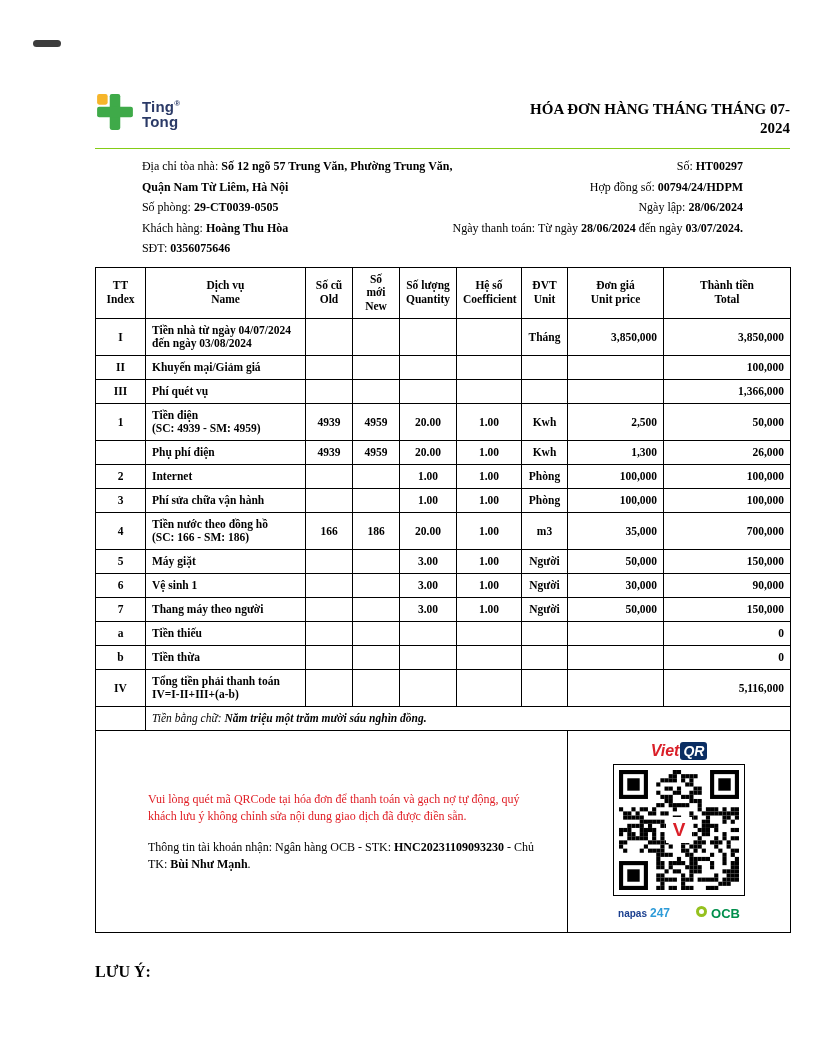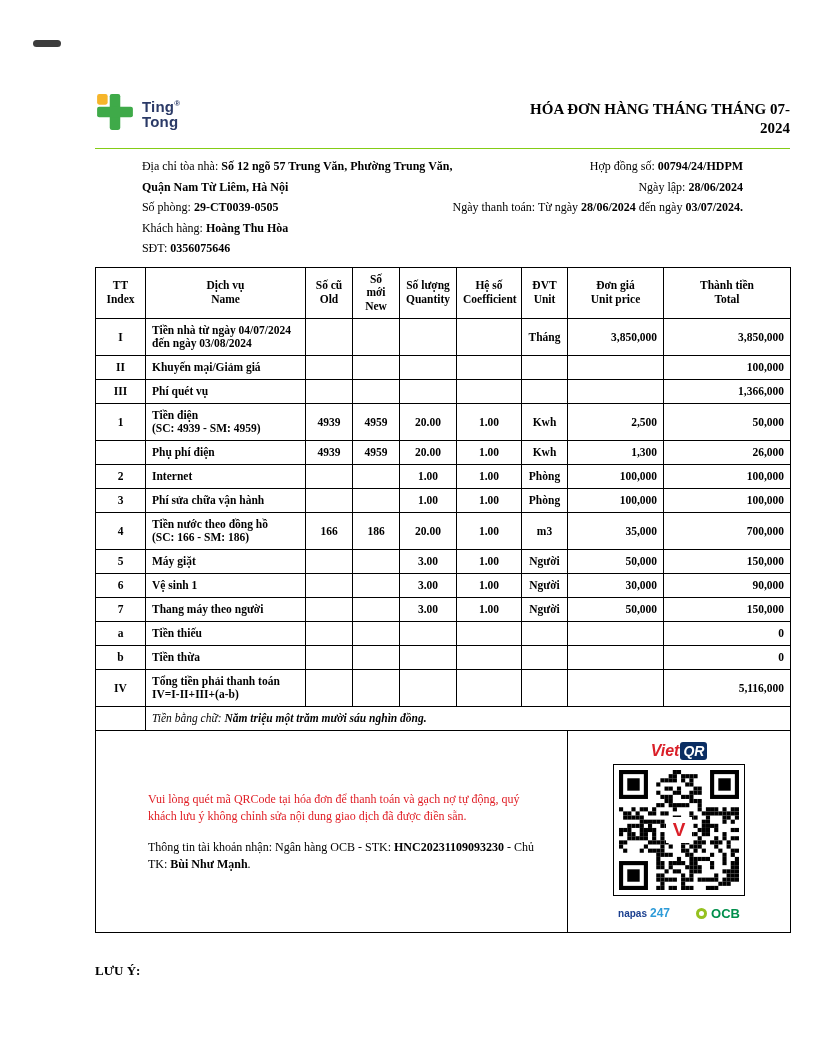--- a/index.html
+++ b/index.html
@@ -43,25 +43,25 @@
 
   .pay-right { font-weight:normal !important; text-align:center; vertical-align:top; padding:8px 4px !important; }
   .vietqr { font-family:"Liberation Sans", sans-serif; font-style:italic; font-weight:bold; font-size:16px; line-height:20px; margin-bottom:3px; }
   .vq-viet { color:#da1f28; }
   .vq-qr { background:#0b2e63; color:#fff; padding:0 3px; border-radius:3px; margin-left:1px; font-size:14px; display:inline-block; line-height:18px; }
   .qr-wrap { position:relative; display:inline-block; background:#fff; border:1px solid #000; padding:5px; line-height:0; }
   .qr-v { position:absolute; left:50%; top:50%; transform:translate(-50%,-50%); background:#fff; width:26px; height:26px; line-height:26px; color:#da1f28; font-family:"Liberation Sans", sans-serif; font-weight:bold; font-size:19px; text-align:center; }
   .pay-logos { margin-top:9px; display:flex; justify-content:center; align-items:center; gap:26px; font-family:"Liberation Sans", sans-serif; line-height:16px; }
   .napas-t { color:#1b3f8f; font-size:10px; font-weight:bold; }
   .napas-n { color:#2d9bd8; font-size:12px; font-weight:bold; margin-left:3px; }
-  .ocb { display:inline-flex; align-items:center; gap:4px; }
+  .ocb { display:inline-flex; gap:4px; }
   .ocb-ic { width:11px; height:11px; border-radius:50%; border:3px solid #95c11f; display:inline-block; }
   .ocb-t { color:#008f4c; font-size:13px; font-weight:bold; }
 
-  .footer-note { margin-top:30px; font-size:13px; font-weight:bold; }
+  .footer-note { margin-top:30px; font-size:16px; font-weight:bold; }
 </style>
 </head>
 <body>
 
 <div class="page">
   <div class="artifact"></div>
 
   <div class="content">
 
     <div class="header">
@@ -84,20 +84,21 @@
 
     <div class="info">
       <div class="info-left">
         <div class="info-line"><span>Địa chỉ tòa nhà: </span><b>Số 12 ngõ 57 Trung Văn, Phường Trung Văn,</b></div>
         <div class="info-line"><b>Quận Nam Từ Liêm, Hà Nội</b></div>
         <div class="info-line"><span>Số phòng: </span><b>29-CT0039-0505</b></div>
         <div class="info-line"><span>Khách hàng: </span><b>Hoàng Thu Hòa</b></div>
         <div class="info-line"><span>SĐT: </span><b>0356075646</b></div>
       </div>
       <div class="info-right">
+        <div class="info-line"><span>Số: </span><b>HT00297</b></div>
         <div class="info-line"><span>Hợp đồng số: </span><b>00794/24/HDPM</b></div>
         <div class="info-line"><span>Ngày lập: </span><b>28/06/2024</b></div>
         <div class="info-line"><span>Ngày thanh toán: Từ ngày </span><b>28/06/2024</b><span> đến ngày </span><b>03/07/2024</b><b>.</b></div>
       </div>
     </div>
 
     <table class="inv-table">
       <colgroup>
         <col style="width:50px">
           <col style="width:160px">

